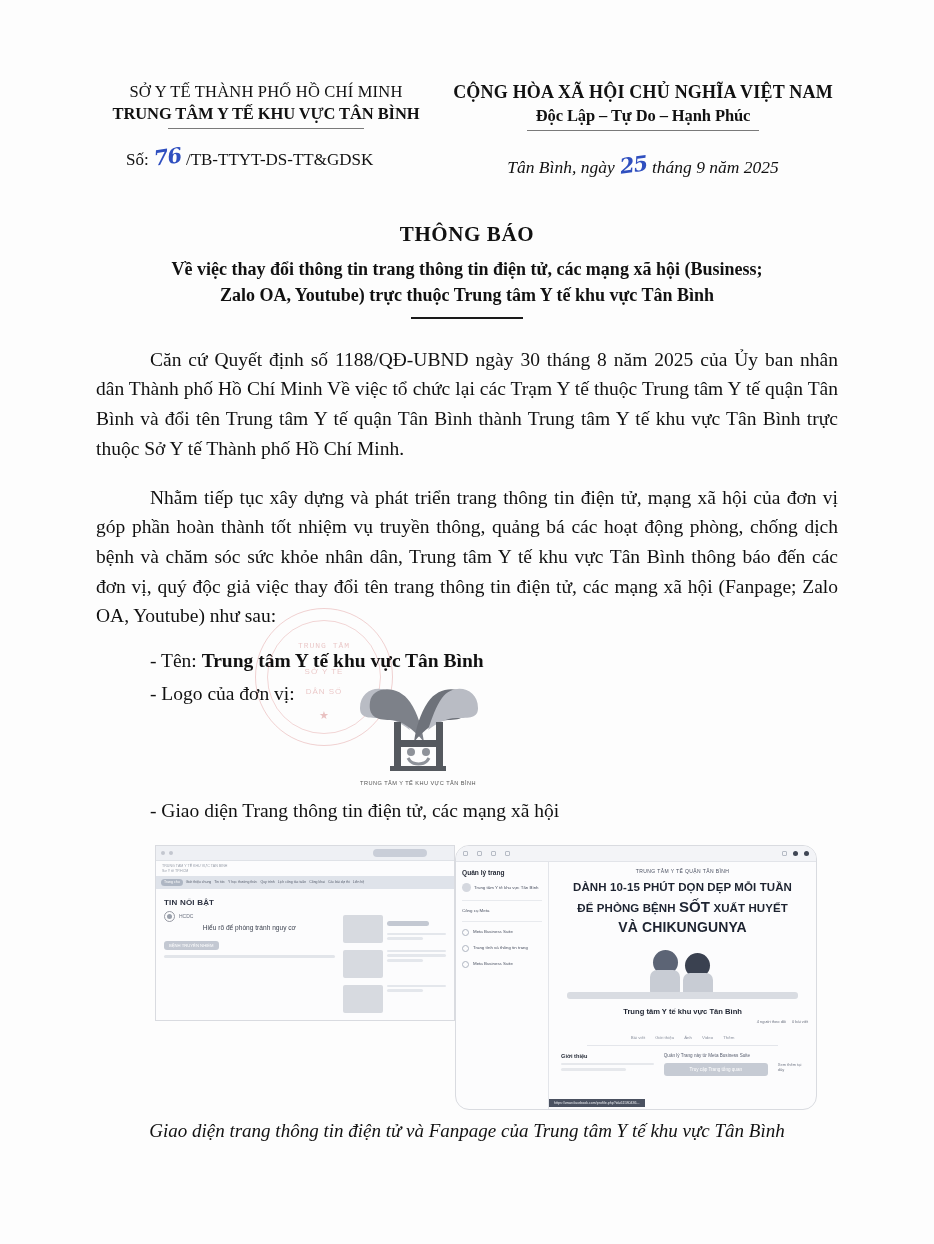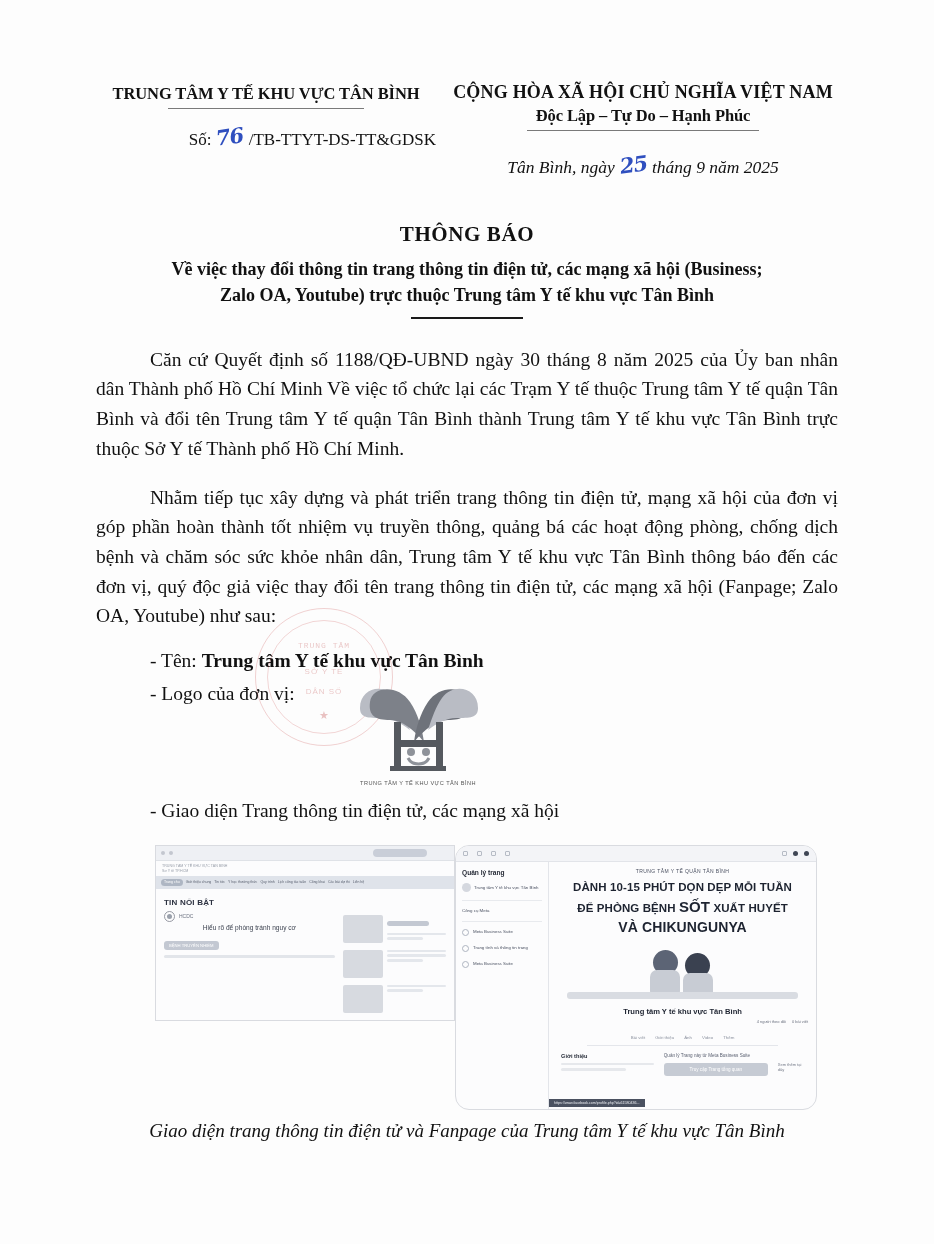--- a/index.html
+++ b/index.html
@@ -66,21 +66,21 @@
 
   .hdr-sub {
     margin-top: 22px;
     font-size: 17px;
     display: flex;
     align-items: baseline;
     justify-content: center;
     gap: 5px;
     white-space: nowrap;
   }
-  .hdr-left .hdr-sub { justify-content: flex-end; padding-left: 30px; margin-top: 16px; }
+  .hdr-left .hdr-sub { justify-content: flex-start; padding-left: 30px; margin-top: 16px; }
 
   .handwritten {
     color: #2f4fbf;
     font-family: "DejaVu Serif", serif;
     font-style: italic;
     font-weight: bold;
     font-size: 21px;
     transform: rotate(-8deg) translateY(-1px);
     display: inline-block;
     letter-spacing: -1px;
@@ -415,20 +415,21 @@
   }
 </style>
 </head>
 <body>
 
 <div class="page">
 
   <div class="doc-header">
 
     <div class="hdr-col hdr-left">
+      <div class="hdr-line1">SỞ Y TẾ THÀNH PHỐ HỒ CHÍ MINH</div>
       <div class="hdr-line2">TRUNG TÂM Y TẾ KHU VỰC TÂN BÌNH</div>
       <div class="rule-short"></div>
       <div class="hdr-sub">
         <span>Số:</span>
         <span class="handwritten">76</span>
         <span>/TB-TTYT-DS-TT&amp;GDSK</span>
       </div>
     </div>
 
     <div class="hdr-col hdr-right">

